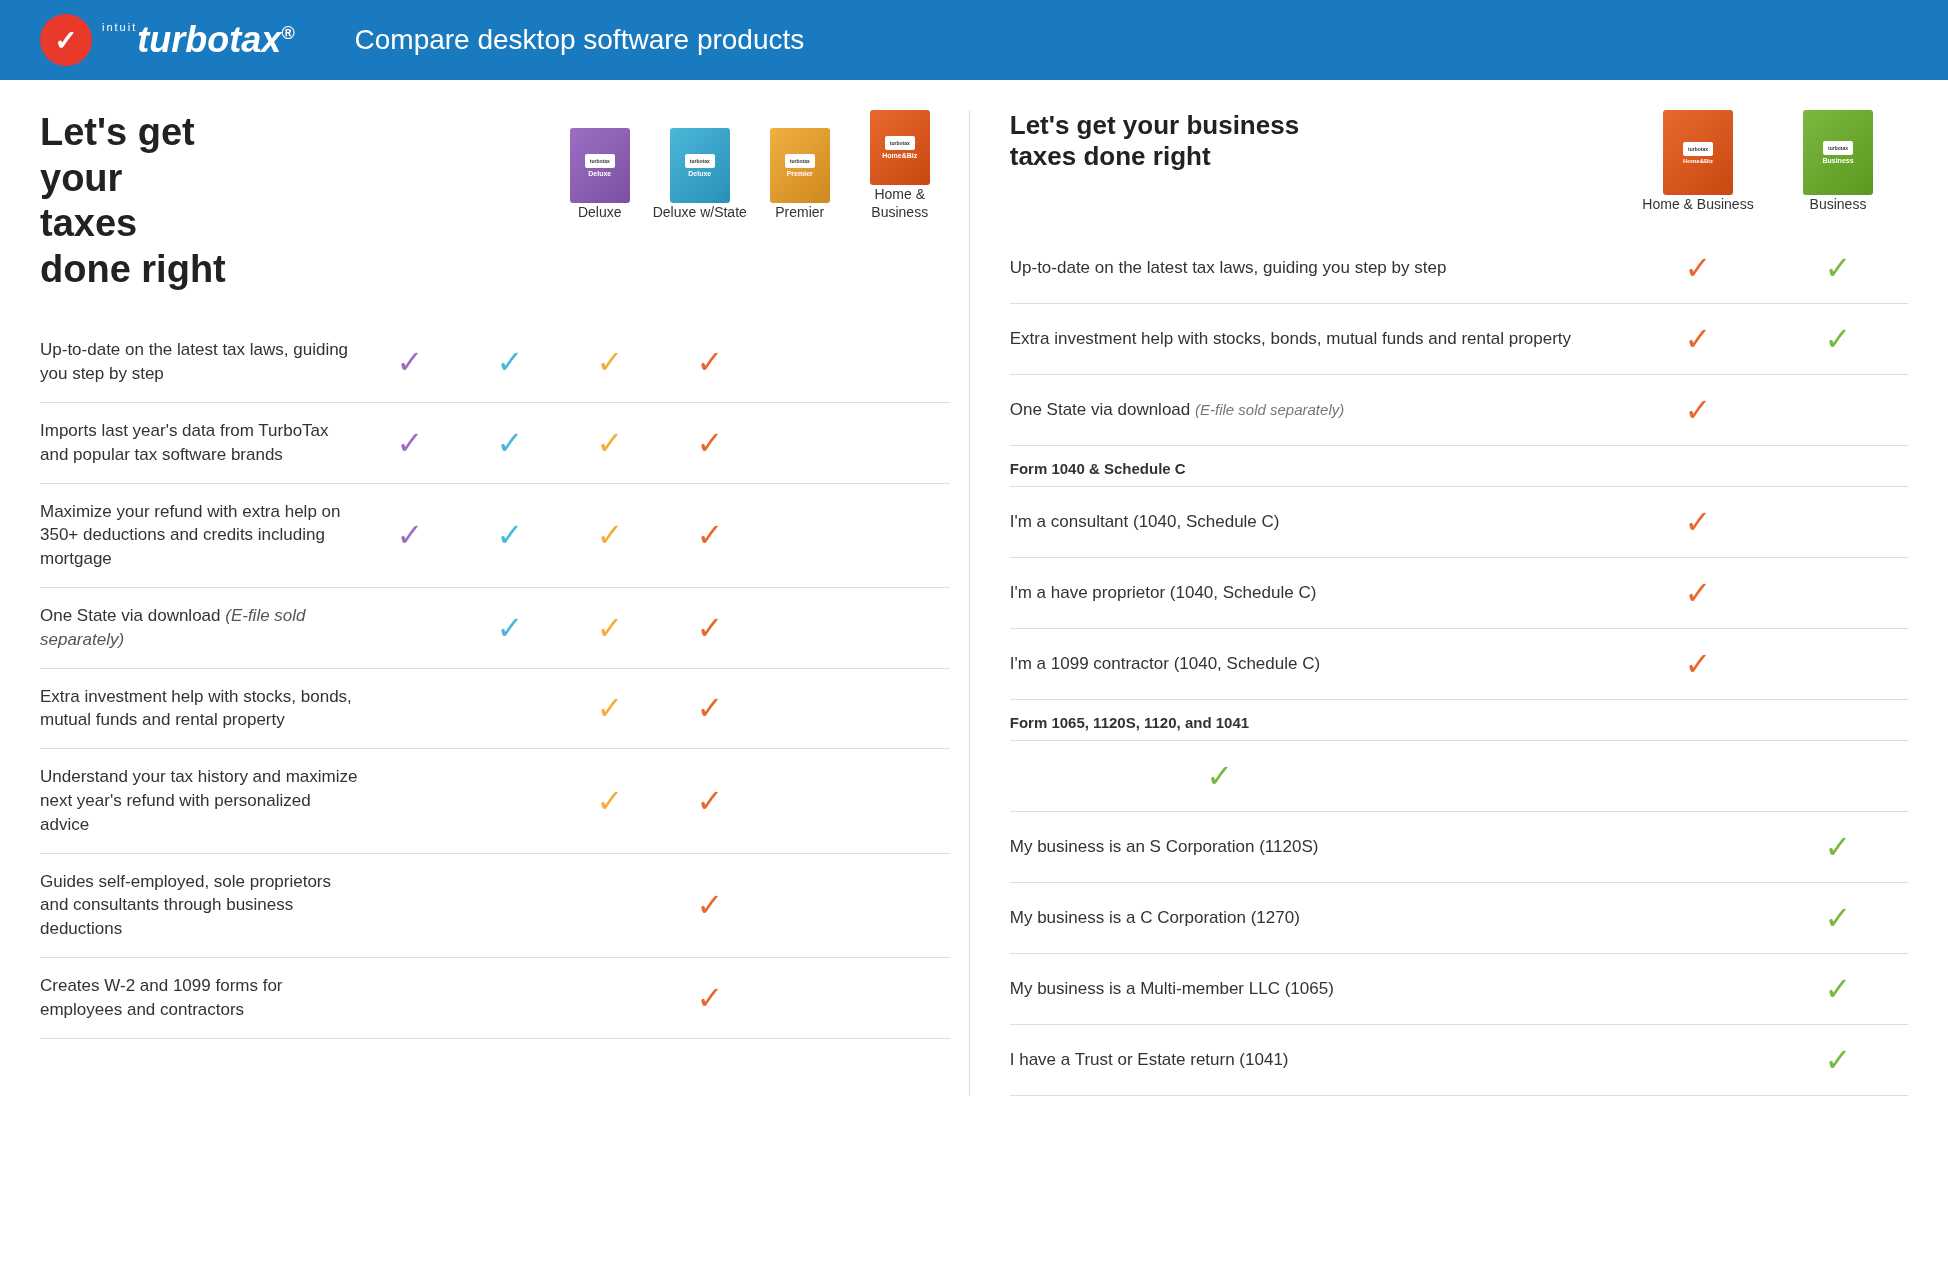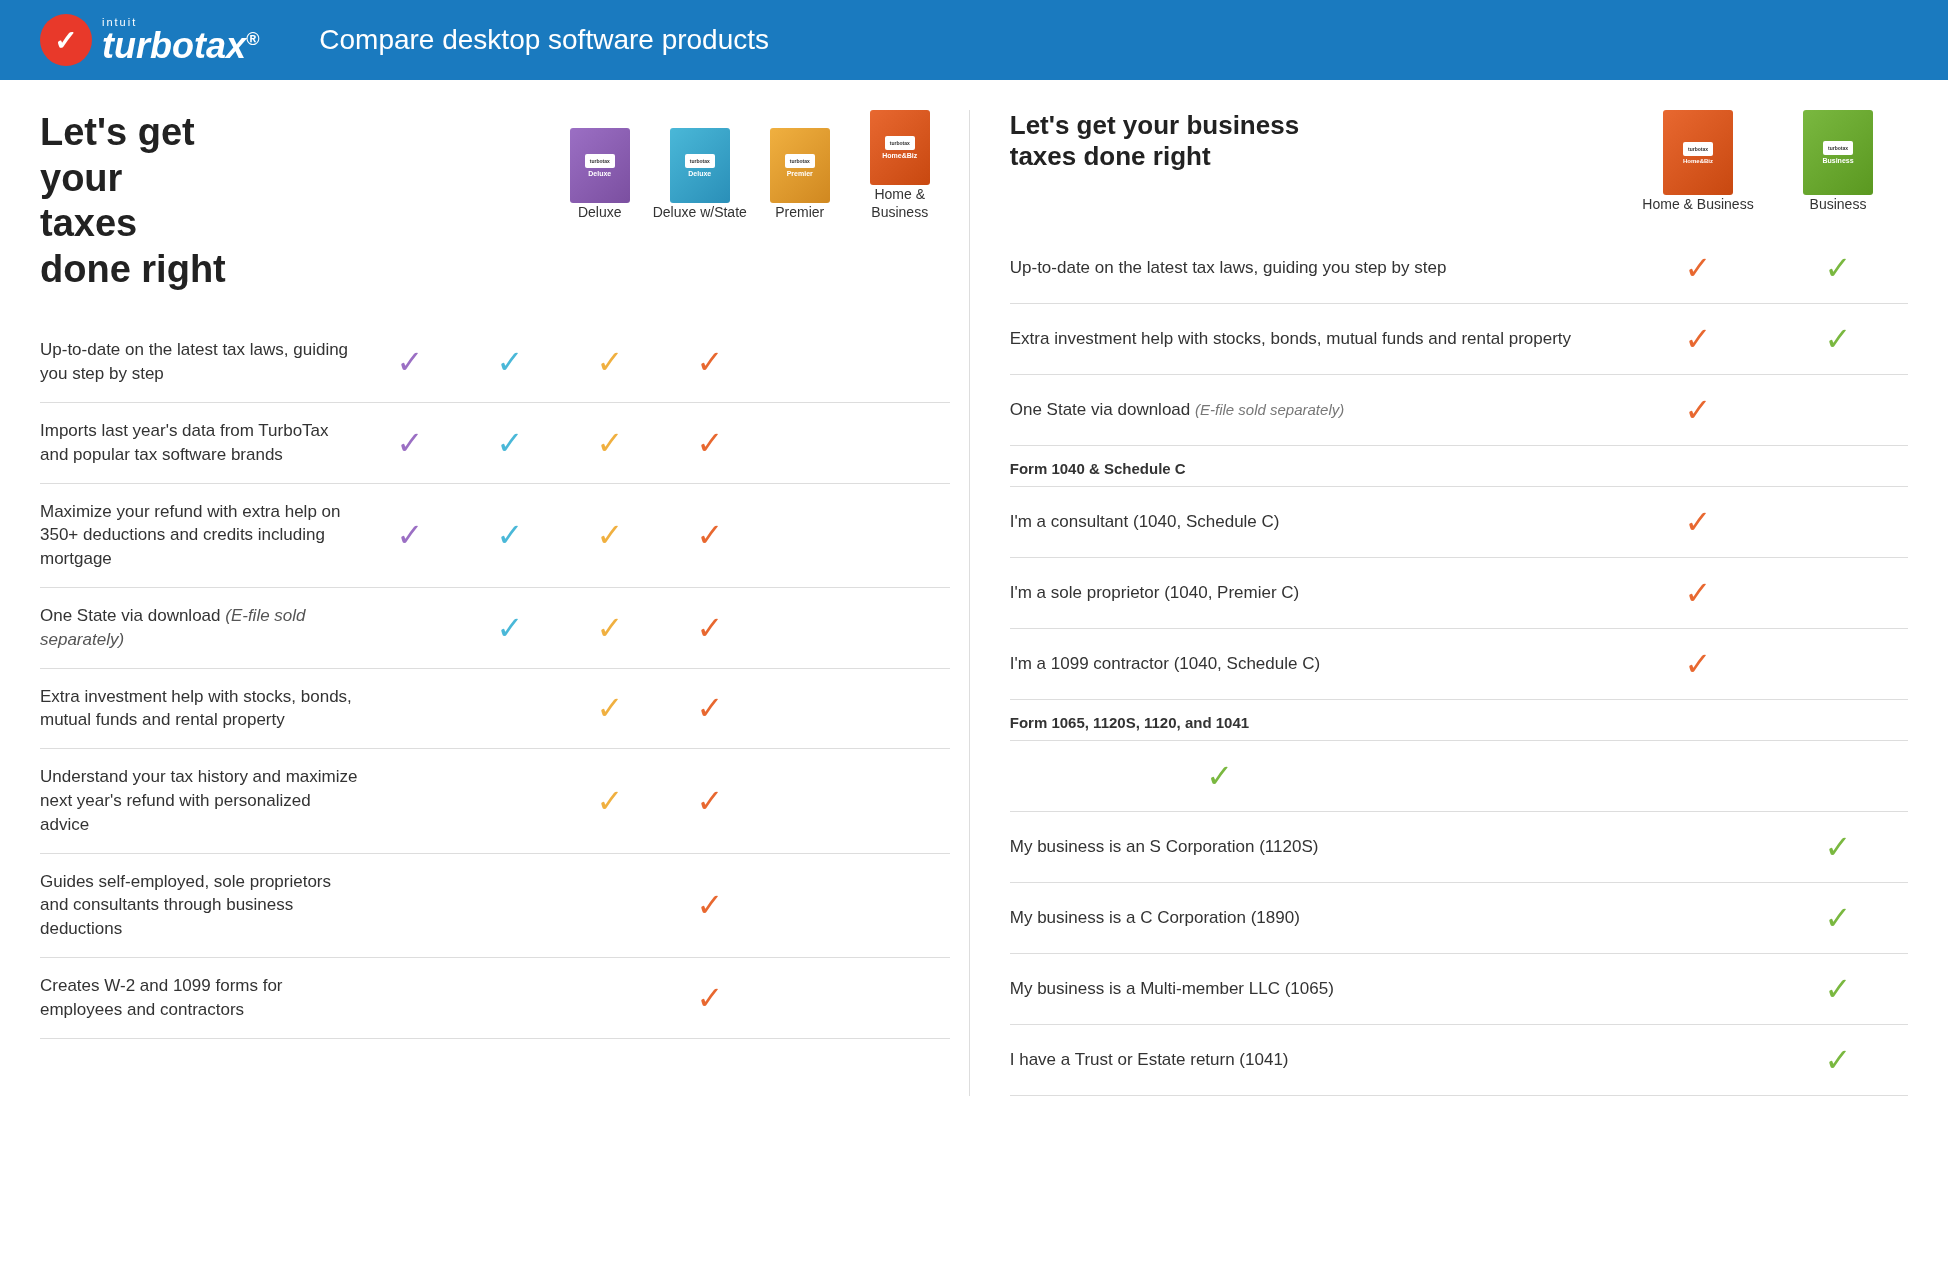--- a/index.html
+++ b/index.html
@@ -23,21 +23,21 @@
       background: #e8392a;
       border-radius: 50%;
       display: flex; align-items: center; justify-content: center;
     }
     .logo-check {
       color: white;
       font-size: 28px;
       font-weight: bold;
     }
     .logo-text {
-      display: flex; flex-direction: column; line-height: 1;
+      display: flex; flex-direction: row; line-height: 1;
     }
     .logo-intuit {
       color: white; font-size: 11px; letter-spacing: 2px;
     }
     .logo-turbotax {
       color: #ffffff; font-size: 36px; font-weight: bold; font-style: italic;
     }
     .logo-turbotax span { font-size: 18px; vertical-align: super; }
     .header-title {
       color: white;
@@ -537,21 +537,21 @@
         <div class="right-feature-name">I'm a consultant (1040, Schedule C)</div>
         <div class="right-check-cells">
           <div class="right-check-cell">
               <span class="check-icon check-orange">✓</span>
             </div>
           <div class="right-check-cell"></div>
         </div>
       </div>
 
       <div class="right-feature-row">
-        <div class="right-feature-name">I'm a sole proprietor (1040, Premier C)</div>
+        <div class="right-feature-name">I'm a have proprietor (1040, Schedule C)</div>
         <div class="right-check-cells">
           <div class="right-check-cell">
               <span class="check-icon check-orange">✓</span>
             </div>
           <div class="right-check-cell"></div>
         </div>
       </div>
 
       <div class="right-feature-row">
         <div class="right-feature-name">I'm a 1099 contractor (1040, Schedule C)</div>
@@ -580,21 +580,21 @@
         <div class="right-feature-name">My business is an S Corporation (1120S)</div>
         <div class="right-check-cells">
           <div class="right-check-cell"></div>
           <div class="right-check-cell">
               <span class="check-icon check-green">✓</span>
             </div>
         </div>
       </div>
 
       <div class="right-feature-row">
-        <div class="right-feature-name">My business is a C Corporation (1890)</div>
+        <div class="right-feature-name">My business is a C Corporation (1270)</div>
         <div class="right-check-cells">
           <div class="right-check-cell"></div>
           <div class="right-check-cell">
               <span class="check-icon check-green">✓</span>
             </div>
         </div>
       </div>
 
       <div class="right-feature-row">
         <div class="right-feature-name">My business is a Multi-member LLC (1065)</div>

